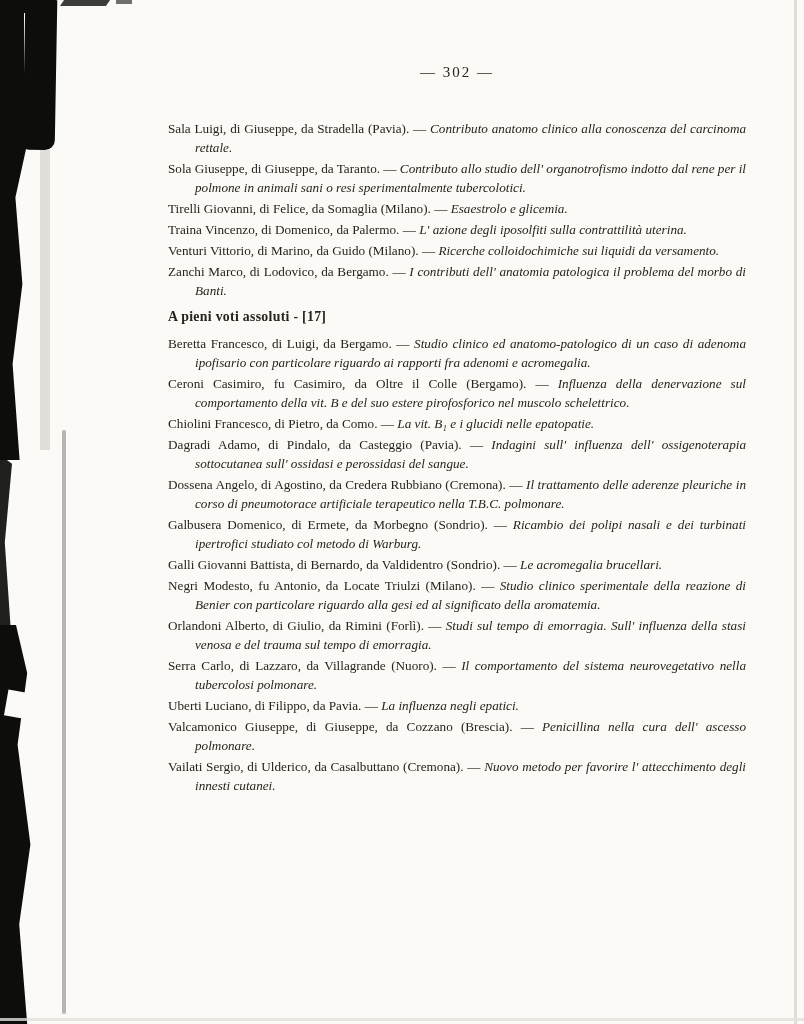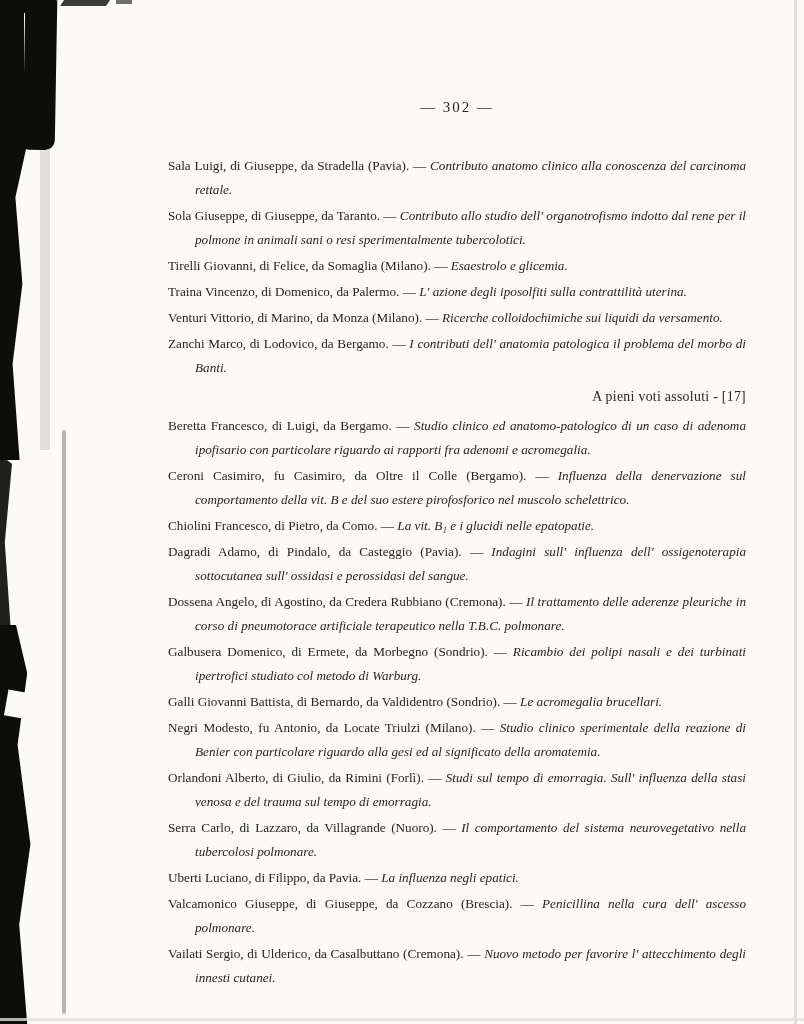--- a/index.html
+++ b/index.html
@@ -33,41 +33,40 @@
   .a-smudge   { left: 40px; top: 150px; width: 10px; height: 300px; background: #8a8a85; opacity: .25; }
   .right-edge { right: 7px; left: auto; top: 0; width: 3px; height: 100%; background: #dcdad4; opacity: .9; }
   .bottom-edge{ left: 0; bottom: 3px; top: auto; width: 100%; height: 3px; background: #e2e0da; opacity: .8; }
 
   
   .page-content {
     position: absolute;
     left: 168px; top: 64px;
     width: 578px;
     color: var(--ink);
-    margin-top: 35px;
   }
   .page-number {
     text-align: center;
     font-size: 15px;
     letter-spacing: 2px;
     margin-bottom: 38px;
   }
   .entry {
     font-size: 13.2px;
-    line-height: 24px;
+    line-height: 19px;
     text-align: justify;
     padding-left: 27px;
     text-indent: -27px;
     margin: 0 0 2px 0;
   }
   .entry-title { font-style: italic; }
   .heading {
     font-size: 13.8px;
-    font-weight: normal;
-    text-align: right;
+    font-weight: bold;
+    text-align: left;
     margin: 9px 0;
     letter-spacing: .3px;
   }
 </style>
 </head>
 <body>
 
 <div class="scan">
 
   <div>
@@ -101,21 +100,21 @@
   <p class="entry">
     <span class="entry-name">Tirelli Giovanni, di Felice, da Somaglia (Milano). — </span><span class="entry-title">Esaestrolo e glicemia.</span>
   </p>
 
   <p class="entry">
     <span class="entry-name">Traina Vincenzo, di Domenico, da Palermo. — </span><span class="entry-title">L' azione degli iposolfiti sulla contrattilità uterina.</span>
   </p>
 
 
   <p class="entry">
-    <span class="entry-name">Venturi Vittorio, di Marino, da Monza (Milano). — </span><span class="entry-title">Ricerche colloidochimiche sui liquidi da versamento.</span>
+    <span class="entry-name">Venturi Vittorio, di Marino, da Guido (Milano). — </span><span class="entry-title">Ricerche colloidochimiche sui liquidi da versamento.</span>
   </p>
 
 
   <p class="entry">
     <span class="entry-name">Zanchi Marco, di Lodovico, da Bergamo. — </span><span class="entry-title">I contributi dell' anatomia patologica il problema del morbo di Banti.</span>
   </p>
 </div>
 
     <h3 class="heading">A pieni voti assoluti - [17]</h3>
 

